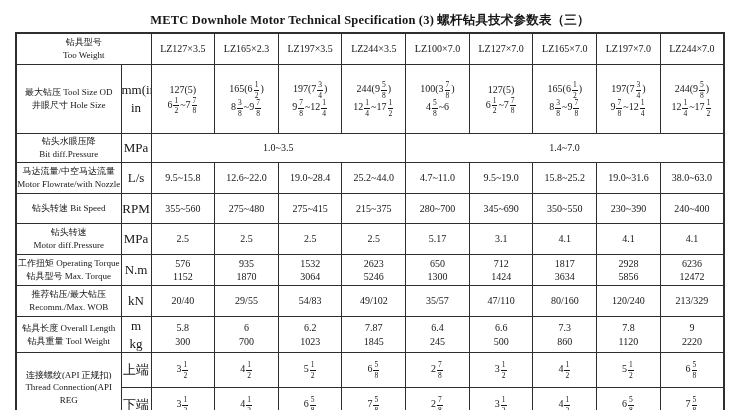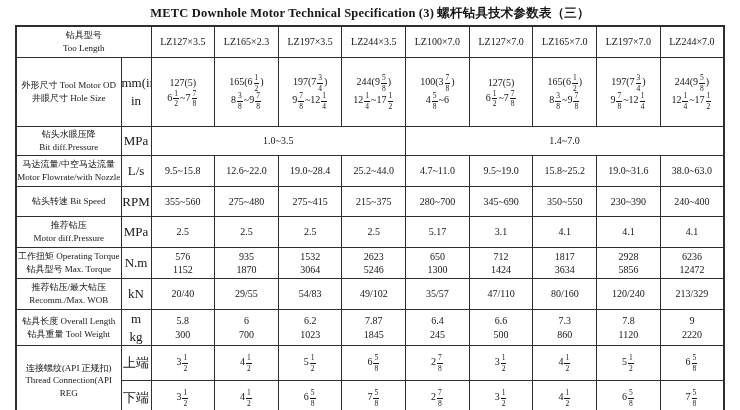--- a/index.html
+++ b/index.html
@@ -3,21 +3,21 @@
 <meta charset="utf-8">
 <style>
   html,body{margin:0;padding:0}
   body{
     width:740px;height:410px;background:#ffffff;color:#161616;
     font-family:"Liberation Serif","DejaVu Serif",serif;
     overflow:hidden;
   }
   .title{
     text-align:center;font-weight:bold;font-size:12.5px;
-    padding-top:5px;letter-spacing:.2px;line-height:16px;font-family:Liberation Serif, serif;
+    padding-top:12px;letter-spacing:.2px;line-height:16px;font-family:Liberation Serif, serif;
   }
   table.spec{
     border-collapse:collapse;table-layout:fixed;
     width:710px;margin:4px auto 12px;
     border:2px solid #2e2e2e;
   }
   td{
     border:1px solid #2e2e2e;
     text-align:center;vertical-align:middle;
     font-size:10px;line-height:1.35;padding:0;overflow:hidden;
@@ -61,36 +61,36 @@
       <col>
       <col>
       <col>
       <col>
   </colgroup>
 
   <tbody>
       <tr class="r-header">
     <td class="lbl" colspan="2">
       <div>钻具型号</div>
-      <div>Too Length</div>
+      <div>Too Weight</div>
     </td>
     <td>LZ127×3.5</td>
     <td>LZ165×2.3</td>
     <td>LZ197×3.5</td>
     <td>LZ244×3.5</td>
     <td>LZ100×7.0</td>
     <td>LZ127×7.0</td>
     <td>LZ165×7.0</td>
     <td>LZ197×7.0</td>
     <td>LZ244×7.0</td>
   </tr>
 
   <tr class="r-size">
     <td class="lbl">
-      <div>外形尺寸  Tool Motor OD</div>
+      <div>最大钻压  Tool Size OD</div>
       <div>井眼尺寸  Hole Size</div>
     </td>
     <td class="unit">
       <div>mm(in)</div>
       <div>in</div>
     </td>
     <td>
           <div>127(5)</div>
           <div>6<span class="frac"><span class="fn">1</span><span class="fd">2</span></span>~7<span class="frac"><span class="fn">7</span><span class="fd">8</span></span></div>
         </td>
@@ -164,21 +164,21 @@
     <td>215~375</td>
     <td>280~700</td>
     <td>345~690</td>
     <td>350~550</td>
     <td>230~390</td>
     <td>240~400</td>
   </tr>
 
   <tr class="r-motordiff">
     <td class="lbl">
-      <div>推荐钻压</div>
+      <div>钻头转速</div>
       <div>Motor diff.Pressure</div>
     </td>
     <td class="unit">MPa</td>
     <td>2.5</td>
     <td>2.5</td>
     <td>2.5</td>
     <td>2.5</td>
     <td>5.17</td>
     <td>3.1</td>
     <td>4.1</td>

